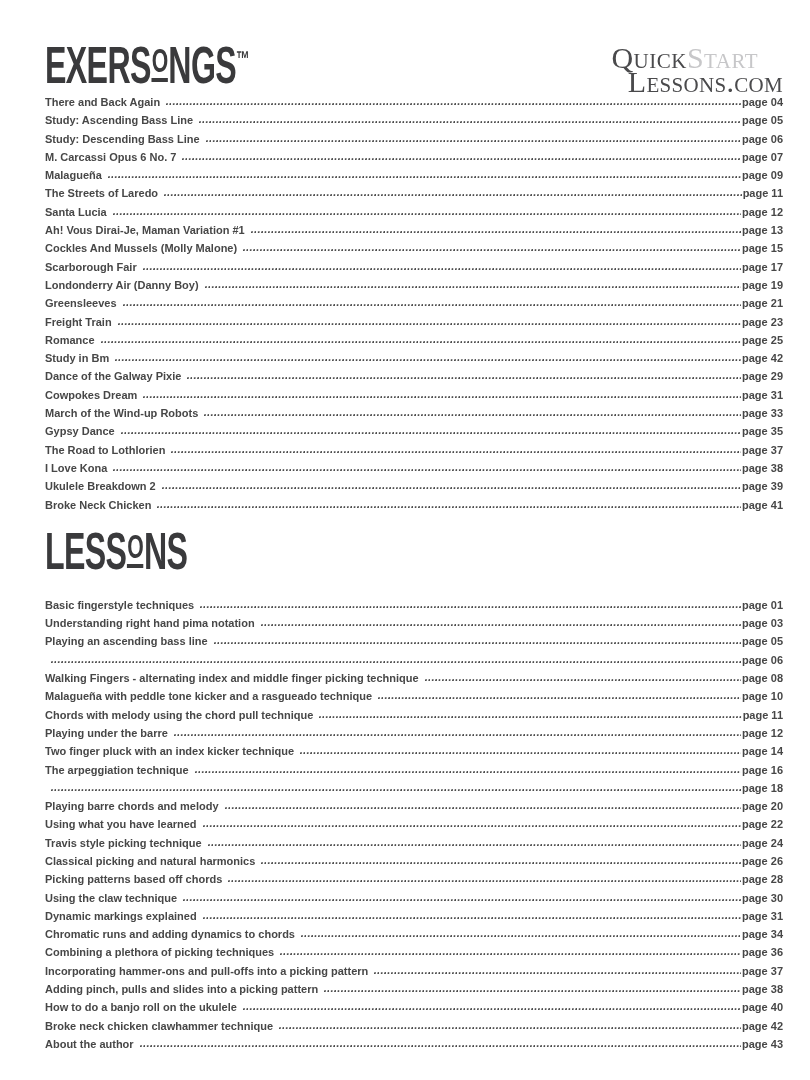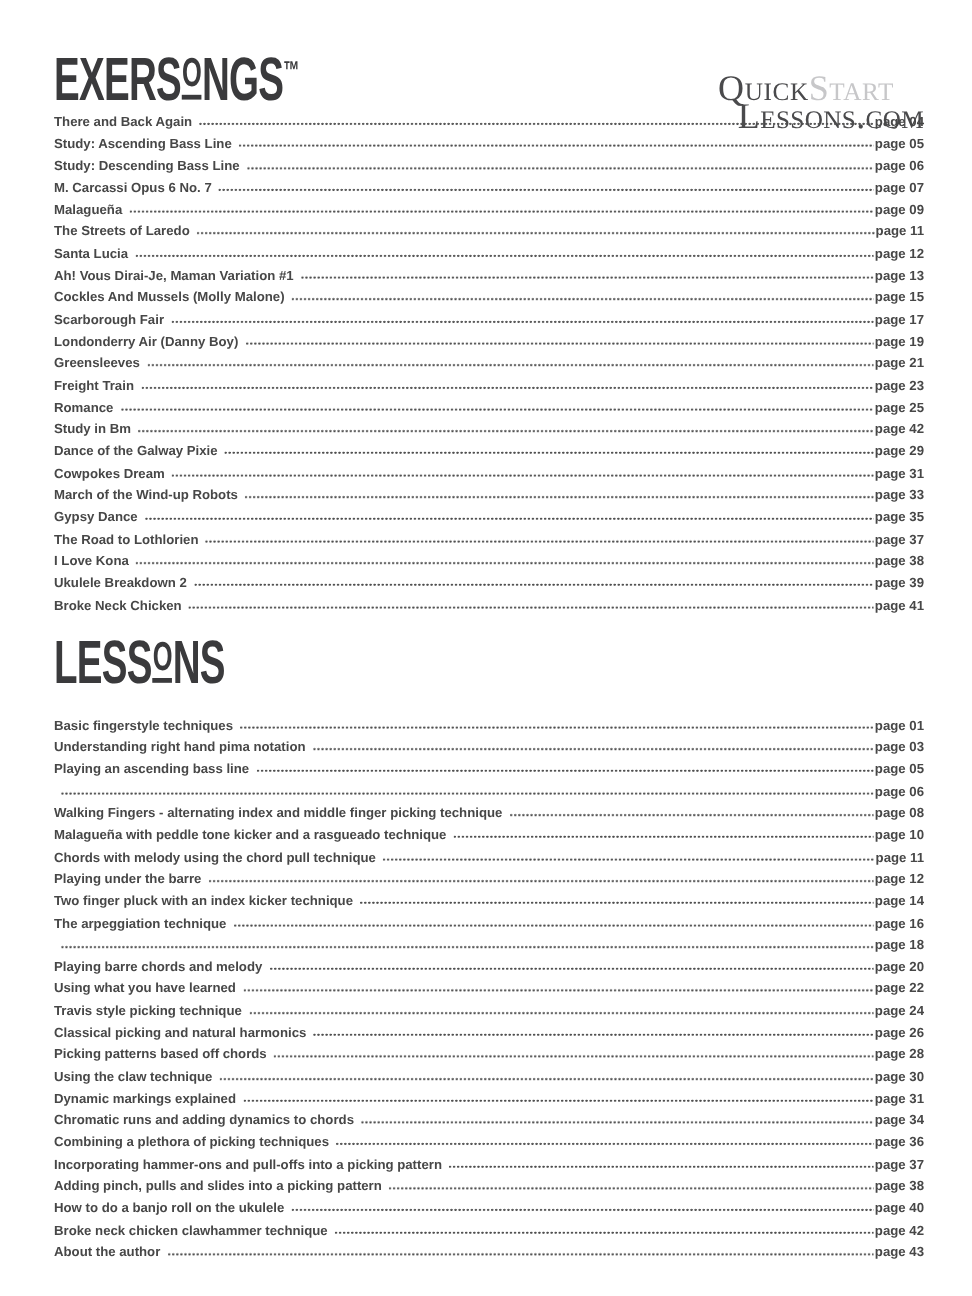--- a/index.html
+++ b/index.html
@@ -5,21 +5,21 @@
   * { margin: 0; padding: 0; box-sizing: border-box; }
   html, body { background: #ffffff; }
   body {
     width: 810px; height: 1080px;
     font-family: "Liberation Sans", sans-serif;
     overflow: hidden;
   }
   .page {
     width: 810px; height: 1080px;
     background: #ffffff;
-    padding: 46px 40px 0 45px;
+    padding: 46px 27px 0 45px;
   }
 
   
   .big-title {
     color: #3a3a3c;
     font-weight: 700;
     font-size: 51px;
     line-height: 0.78;
     height: 40px;
     font-family: "Liberation Sans", sans-serif;
@@ -51,21 +51,21 @@
   .top-row {
     display: flex;
     justify-content: space-between;
     align-items: flex-start;
     height: 47px;
   }
   .brand {
     text-align: right;
     font-family: "Liberation Serif", serif;
     font-variant: small-caps;
-    margin-top: 17px;
+    margin-top: 1px;
   }
   .brand-line1 {
     font-size: 30px;
     line-height: 0.72;
     padding-right: 25px;
     letter-spacing: 0.5px;
   }
   .brand-line2 {
     font-size: 30px;
     line-height: 1;

